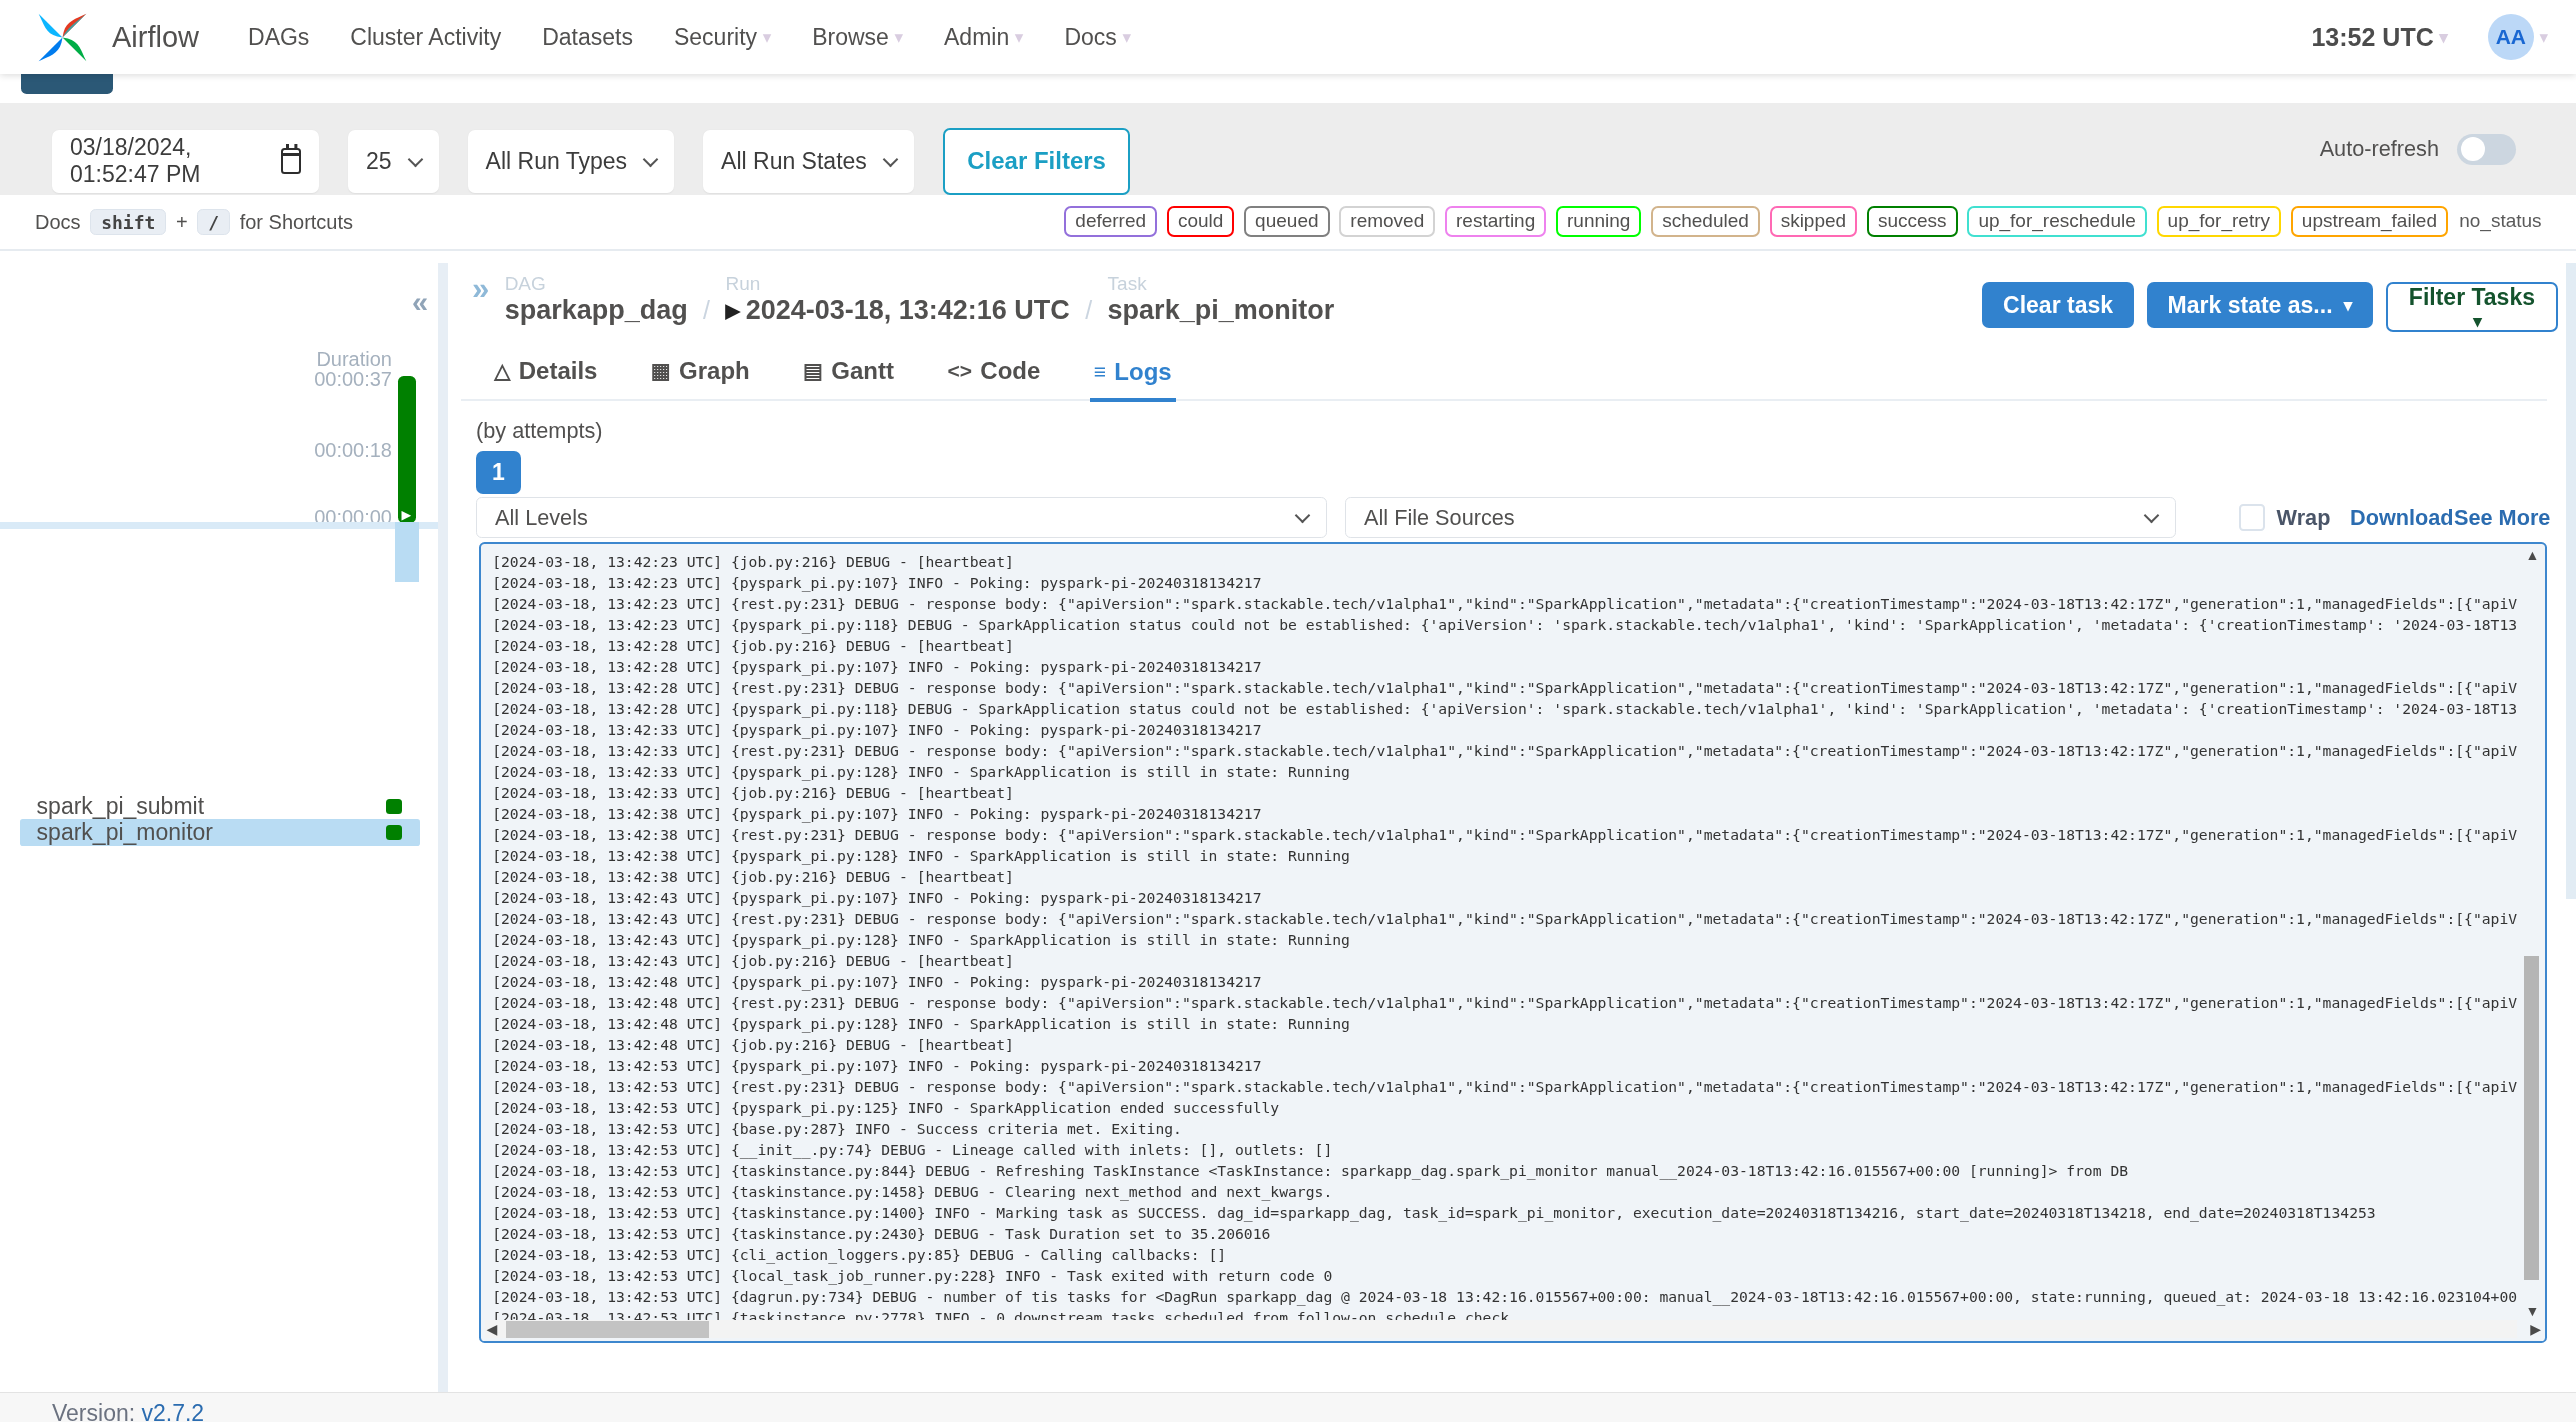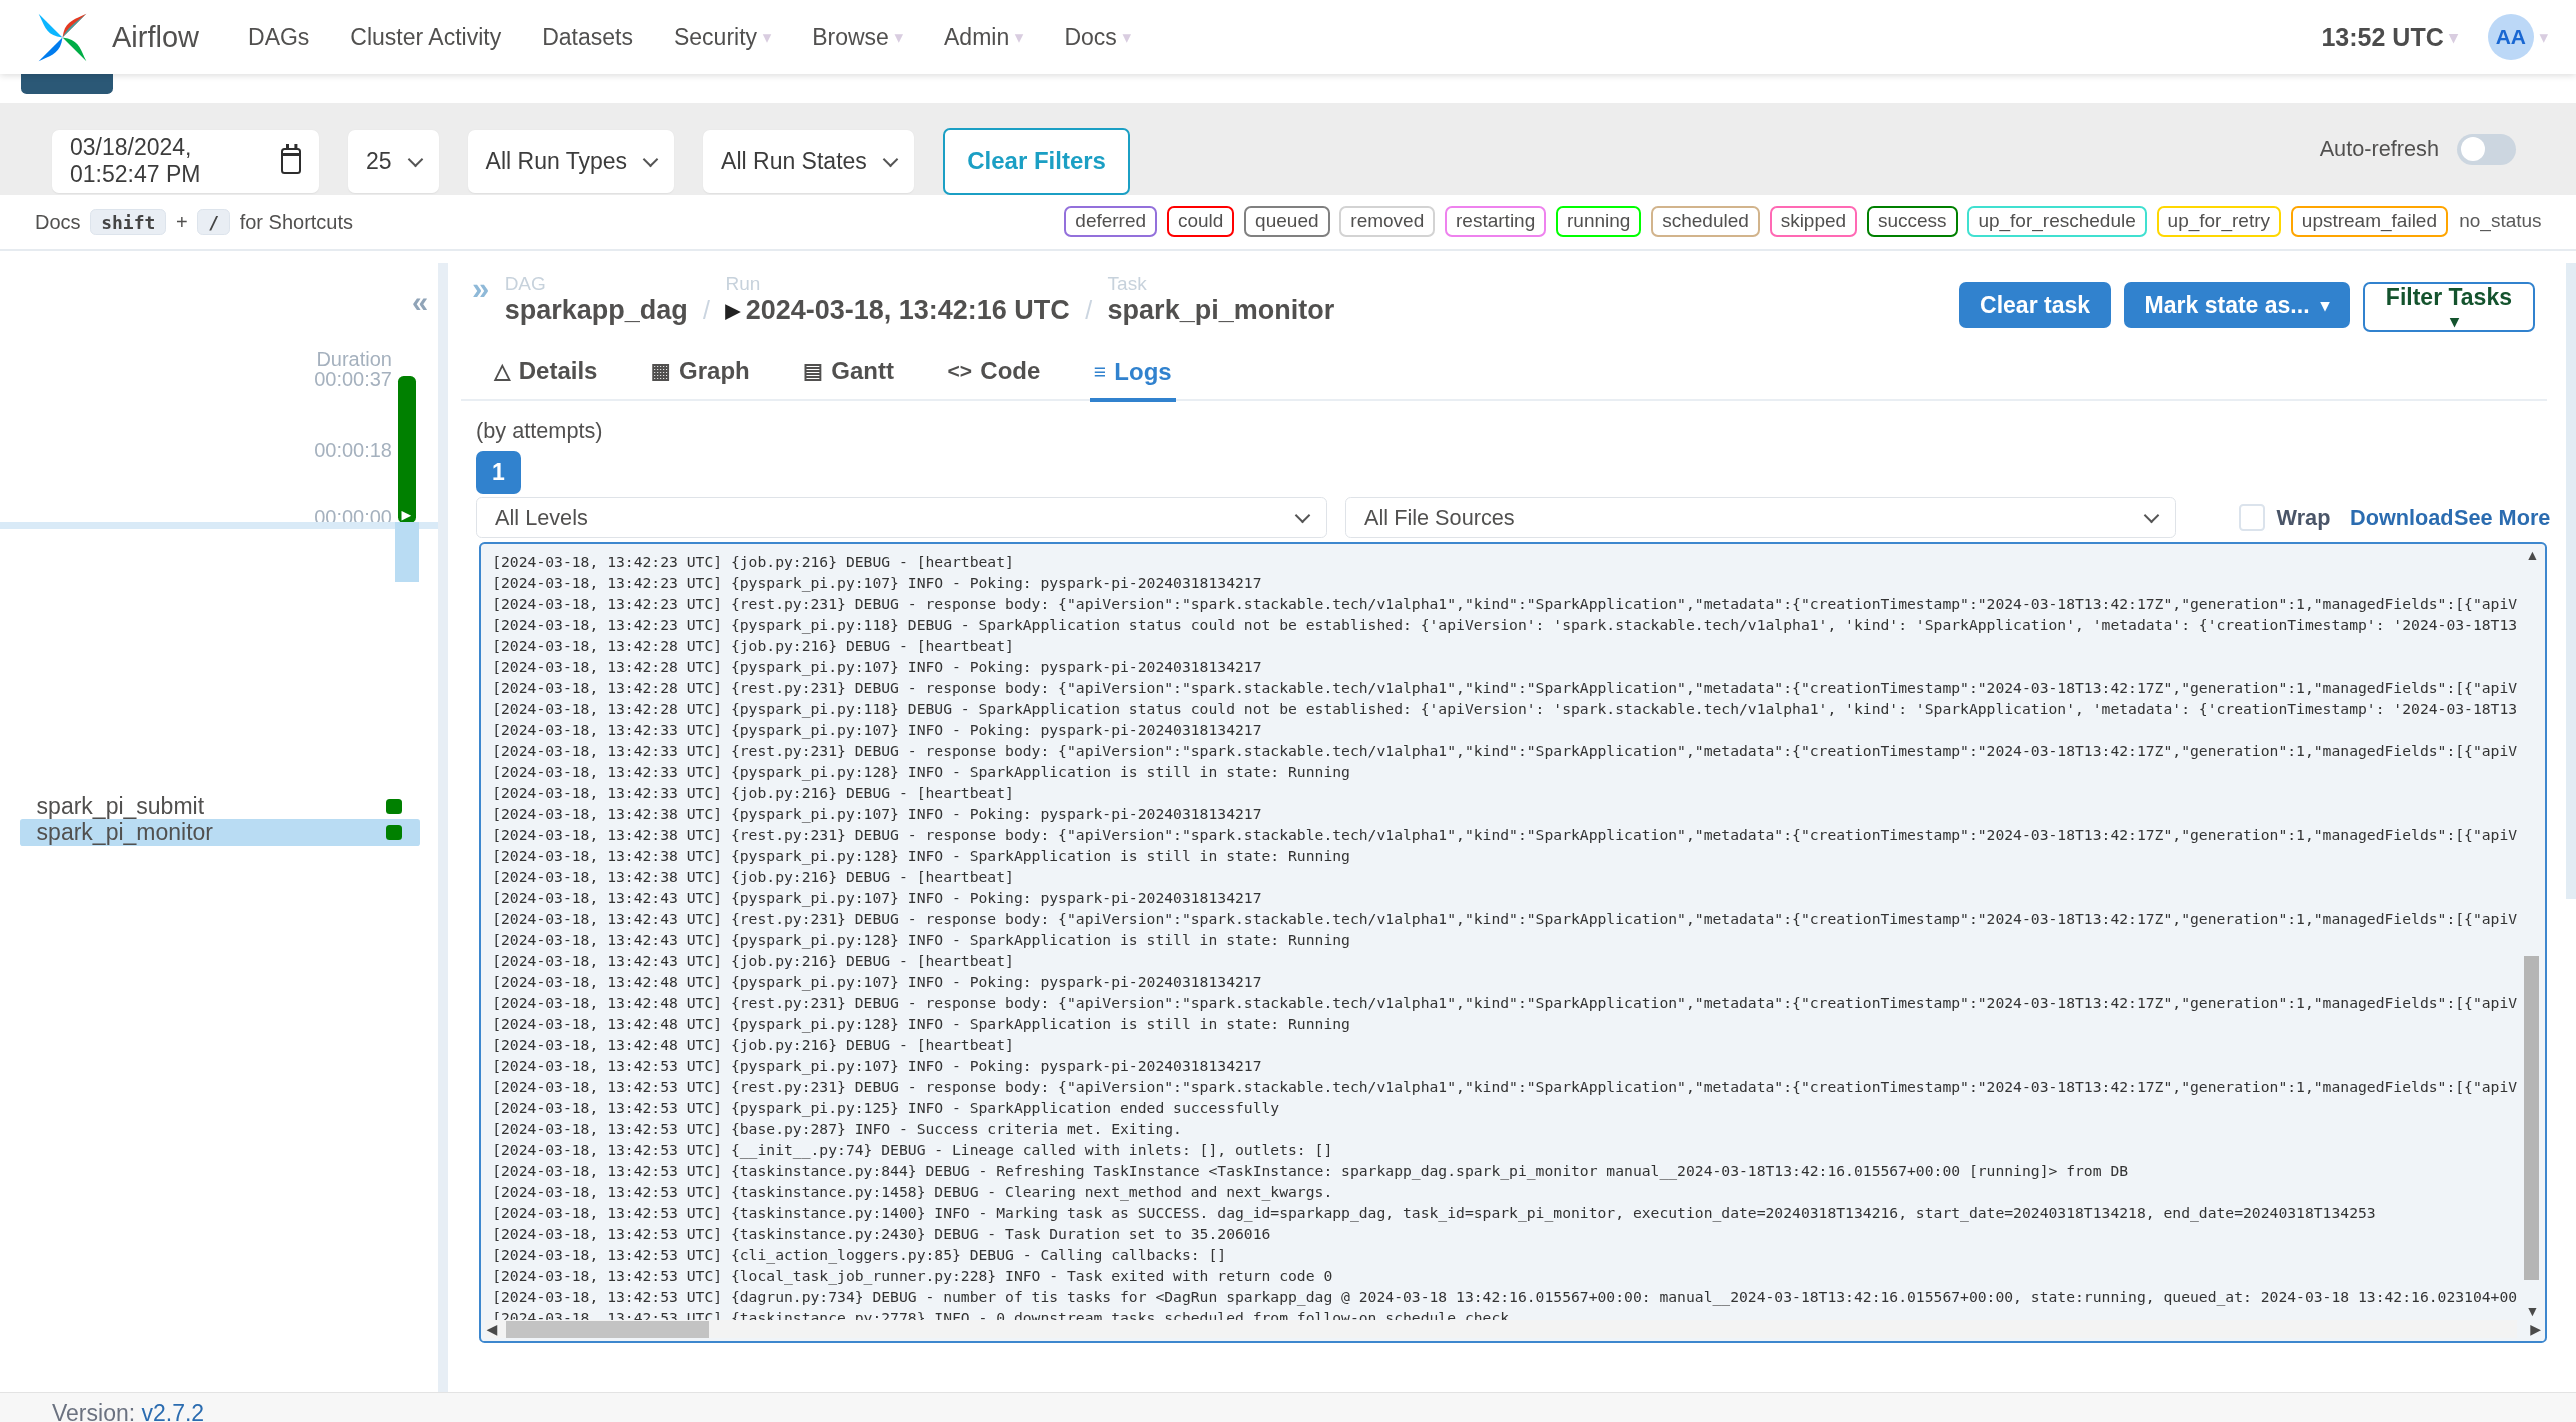--- a/index.html
+++ b/index.html
@@ -8,21 +8,21 @@
     background:#ffffff;font-family:"Liberation Sans",sans-serif;color:#51504f;
   }
   
   .navbar{position:absolute;left:0;top:0;width:2576px;height:74px;background:#fff;
     box-shadow:0 2.1px 7px rgba(0,0,0,.14);z-index:30;display:flex;align-items:center;}
   .brand{display:flex;align-items:center;margin-left:36px;}
   .brand-name{font-size:29px;color:#51504f;margin-left:23px;}
   .nav-items{display:flex;align-items:center;gap:41px;margin-left:49px;font-size:23px;color:#51504f;}
   .nav-item{display:flex;align-items:center;cursor:pointer;}
   .nav-caret{font-size:17px;color:#d9cde0;margin-left:5.6px;}
-  .nav-right{position:absolute;right:28px;top:0;height:74px;display:flex;align-items:center;gap:30px;}
+  .nav-right{position:absolute;right:28px;top:0;height:74px;display:flex;align-items:center;gap:40px;}
   .clock{font-size:25px;font-weight:bold;color:#4c4c4c;display:flex;align-items:center;}
   .avatar{width:46px;height:46px;border-radius:50%;background:#bcd8f7;display:flex;align-items:center;justify-content:center;
     color:#1967d2;font-weight:bold;font-size:21px;}
   
   .blue-box{position:absolute;left:21px;top:61px;width:92px;height:33px;background:#2b5876;border-radius:5.6px;z-index:10;}
   
   .filterbar{position:absolute;left:0;top:103px;width:2576px;height:92px;background:#ededed;}
   .filterbar .inner{position:absolute;left:52px;top:14.7px;height:63px;display:flex;gap:29px;align-items:center;margin-top:12px;}
   .f-box{background:#fff;border-radius:7px;height:63px;display:flex;align-items:center;
     font-size:23px;color:#3c3c3c;padding:0 18px;box-shadow:0 0.7px 1.4px rgba(0,0,0,.06);}
@@ -64,21 +64,21 @@
   .right-strip{position:absolute;left:2566px;top:263px;width:10.5px;height:636px;background:#e2ecf4;}
   
   .breadcrumb{position:absolute;left:472px;top:274px;display:flex;align-items:flex-end;gap:15.4px;}
   .bc-chevrons{font-size:31px;color:#8fb9d8;font-weight:bold;align-self:flex-start;margin-top:-1.4px;line-height:1;}
   .bc-group{display:flex;flex-direction:column;gap:2.1px;}
   .bc-label{font-size:19px;color:#c7d2dc;line-height:1;}
   .bc-value{font-size:27px;font-weight:bold;color:#51504f;line-height:1.15;display:flex;align-items:center;}
   .bc-sep{font-size:25px;color:#cbd5e0;margin-bottom:1.4px;}
   .bc-play{font-size:19px;margin-right:5.6px;color:#222;}
   
-  .actions{position:absolute;top:282px;right:41px;display:flex;gap:12.6px;}
+  .actions{position:absolute;top:282px;right:18px;display:flex;gap:12.6px;}
   .btn{height:46px;border-radius:7px;font-size:23px;font-weight:bold;display:flex;align-items:center;padding:0 21px;}
   .btn.blue{background:#3182ce;color:#fff;}
   .btn.outline{background:#fff;border:2.1px solid #3182ce;color:#14532d;flex-direction:column;}
   .btn .caret{font-size:17px;margin-left:11.2px;}
   
   .tabbar{position:absolute;left:461px;top:353px;right:29px;border-bottom:2.8px solid #e9eef3;display:flex;gap:45px;padding-left:29px;}
   .tab{display:flex;align-items:center;gap:8.4px;font-size:24px;font-weight:bold;color:#51504f;padding:4.2px 4.2px 17px 4.2px;margin-bottom:-2.8px;}
   .tab .tab-icon{font-size:21px;}
   .tab.active{color:#3182ce;border-bottom:4.9px solid #3182ce;padding-bottom:12px;}
   

